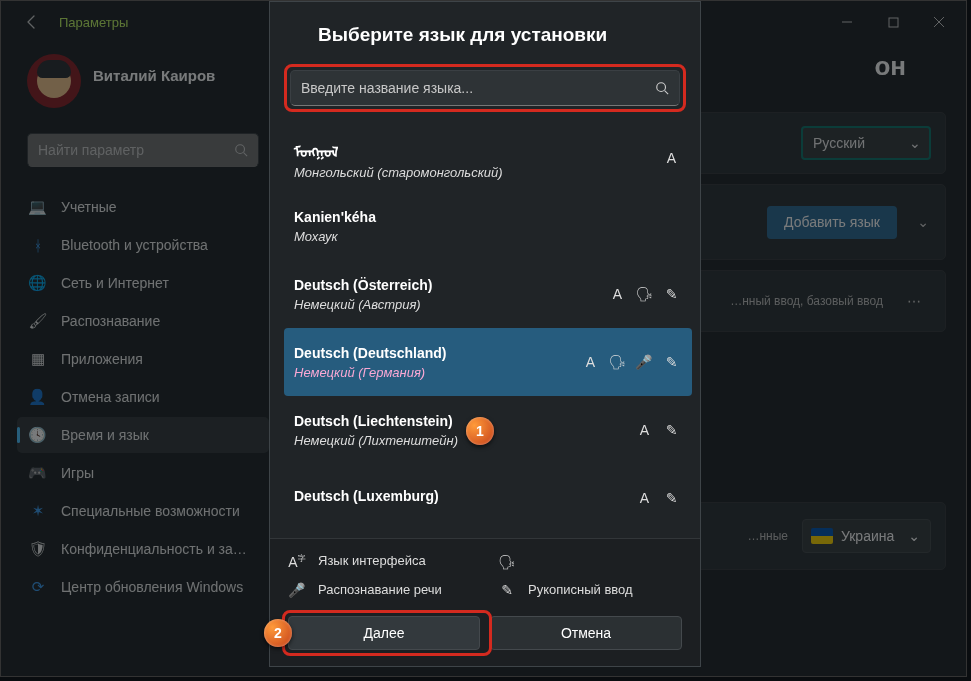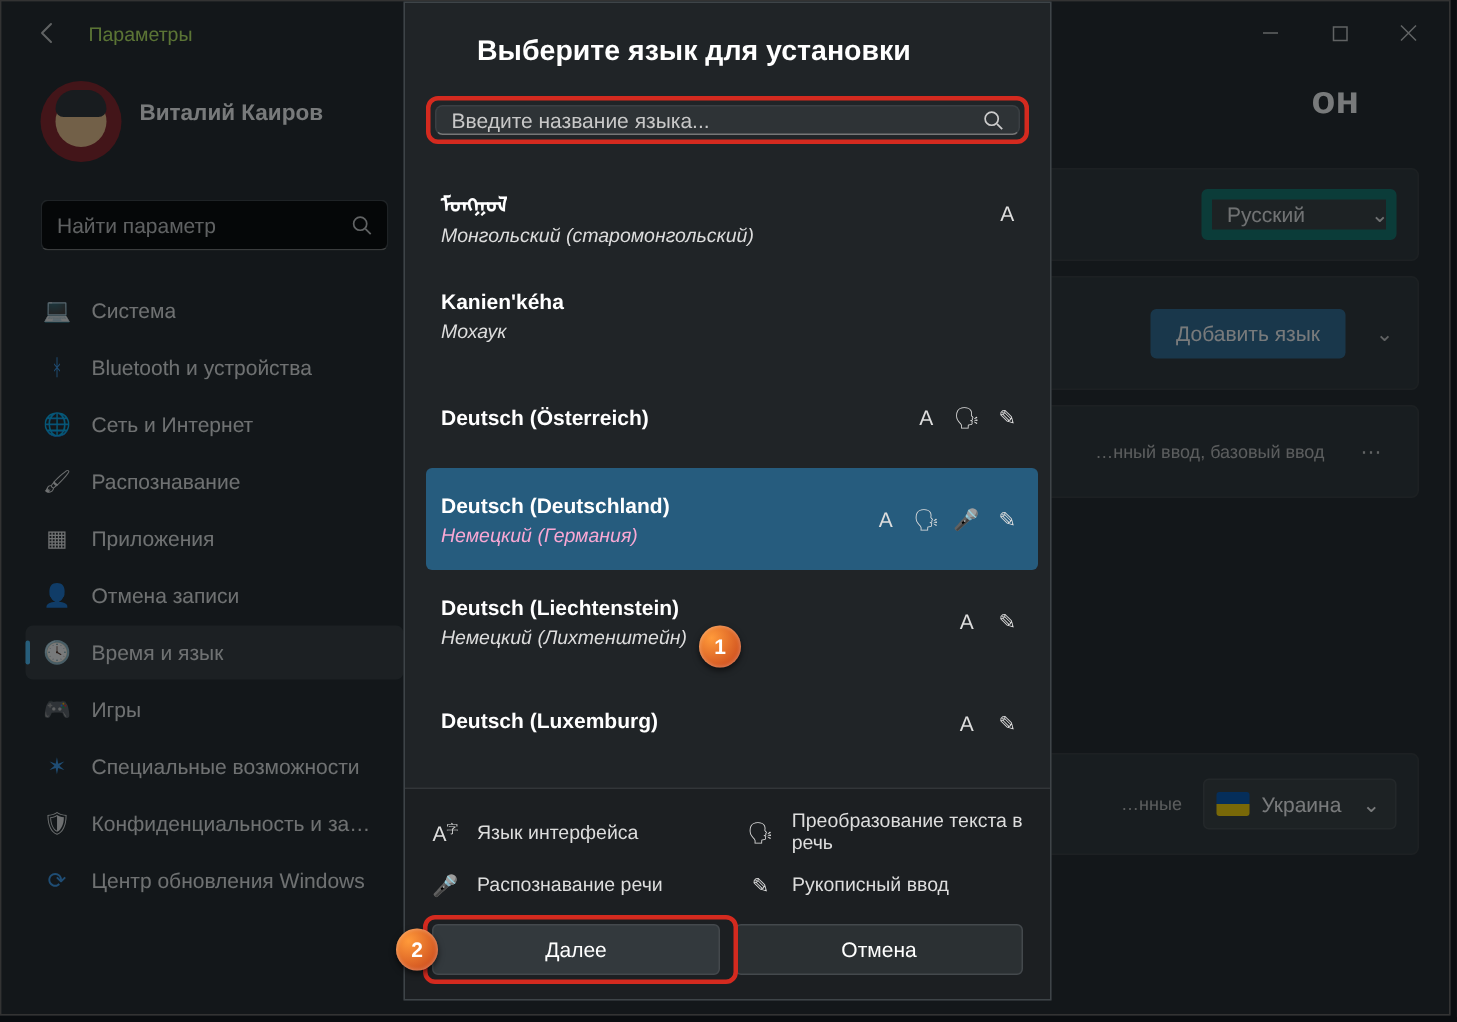--- a/index.html
+++ b/index.html
@@ -73,21 +73,21 @@
 }
 .user-name { font-weight: 600; font-size: 15px; }
 .user-email {
   font-size: 12px; color: #3a3f43;
   filter: blur(2px);
   width: 140px; height: 12px;
 }
 .search-box {
   margin-top: 22px;
   width: 232px; height: 34px;
-  background: #000000;
+  background: #737373;
   border: 1px solid #3a3f43;
   border-bottom: 1px solid #777;
   border-radius: 5px;
   display: flex; align-items: center;
   padding: 0 10px;
 }
 .search-box input {
   flex: 1; background: none; border: none; outline: none;
   color: #fff; font-size: 14px;
 }
@@ -139,21 +139,21 @@
   display: flex; align-items: center;
   padding: 10px 14px;
   gap: 14px;
   position: relative;
 }
 .sr-body { flex: 1; display: flex; flex-direction: column; gap: 2px; }
 .sr-title { font-size: 14px; color: #fff; }
 .sr-sub { font-size: 12px; color: #bfbfbf; white-space: nowrap; overflow: hidden; text-overflow: ellipsis; }
 .select-chip {
   width: 130px; height: 34px;
-  background: #363c3f; border: 7px solid #0f766e; border-radius: 4px;
+  background: #363c3f; border: 2px solid #0f766e; border-radius: 4px;
   display: flex; align-items: center; justify-content: space-between;
   padding: 0 10px; color: #eee; font-size: 14px; cursor: pointer; gap: 44px;
 }
 .add-lang-btn {
   background: #2e6c96;
   color: #fff; border: none; border-radius: 4px;
   height: 33px; width: 130px; font-size: 14px; cursor: pointer;
 }
 .sr-more {
   width: 34px; height: 34px; display: flex; align-items: center; justify-content: center;
@@ -188,21 +188,21 @@
   padding: 22px 20px 12px 20px;
 }
 .dlg-title { font-size: 19px; font-weight: 600; margin-left: 28px; }
 .dlg-search-wrap {
   margin: 6px 14px 8px 14px;
   border: 3px solid #d42a1f;
   border-radius: 8px;
   padding: 3px;
 }
 .dlg-search {
-  height: 20px;
+  height: 36px;
   background: #2e3336;
   border: 1px solid #3a3f43;
   border-bottom: 1px solid #777;
   border-radius: 5px;
   display: flex; align-items: center;
   padding: 0 10px;
 }
 .dlg-search input {
   flex: 1; background: none; border: none; outline: none;
   color: #fff; font-size: 14px;
@@ -331,21 +331,21 @@
         <span class="search-glyph">
           <svg width="14" height="14" viewBox="0 0 16 16" fill="none">
               <circle cx="7" cy="7" r="5" stroke="#ccc" stroke-width="1.3"></circle>
               <line x1="11" y1="11" x2="15" y2="15" stroke="#ccc" stroke-width="1.3"></line>
             </svg>
         </span>
       </div>
       <nav class="nav" id="nav">
           <div class="nav-item">
             <span class="nav-icon">💻</span>
-            <span class="nav-label">Система</span>
+            <span class="nav-label">Учетные</span>
           </div>
           <div class="nav-item">
             <span class="nav-icon" style="color: rgb(59, 155, 240);">ᚼ</span>
             <span class="nav-label">Bluetooth и устройства</span>
           </div>
           <div class="nav-item">
             <span class="nav-icon" style="color: rgb(59, 155, 240);">🌐</span>
             <span class="nav-label">Сеть и Интернет</span>
           </div>
           <div class="nav-item">
@@ -459,20 +459,21 @@
         <div class="lang-row">
           <div class="lr-text">
             <div class="lr-native">Kanien'kéha</div>
             <div class="lr-local">Мохаук</div>
           </div>
           <div class="lr-icons"></div>
         </div>
         <div class="lang-row">
           <div class="lr-text">
             <div class="lr-native">Deutsch (Österreich)</div>
+            <div class="lr-local">Немецкий (Австрия)</div>
           </div>
           <div class="lr-icons">
             <span class="feat-icon">A</span>
             <span class="feat-icon">🗣</span>
             <span class="feat-icon">✎</span>
           </div>
         </div>
         <div class="lang-row selected">
           <div class="lr-text">
             <div class="lr-native">Deutsch (Deutschland)</div>
@@ -508,21 +509,20 @@
       </div>
 
     <div class="dlg-bottom">
       <div class="legend">
         <div class="legend-item">
             <span class="feat-icon">A<sup style="font-size:8px">字</sup></span>
             <span class="leg-label">Язык интерфейса</span>
           </div>
         <div class="legend-item">
             <span class="feat-icon">🗣</span>
-            <span class="leg-label">Преобразование текста в речь</span>
           </div>
         <div class="legend-item">
             <span class="feat-icon">🎤</span>
             <span class="leg-label">Распознавание речи</span>
           </div>
         <div class="legend-item">
             <span class="feat-icon">✎</span>
             <span class="leg-label">Рукописный ввод</span>
           </div>
       </div>

